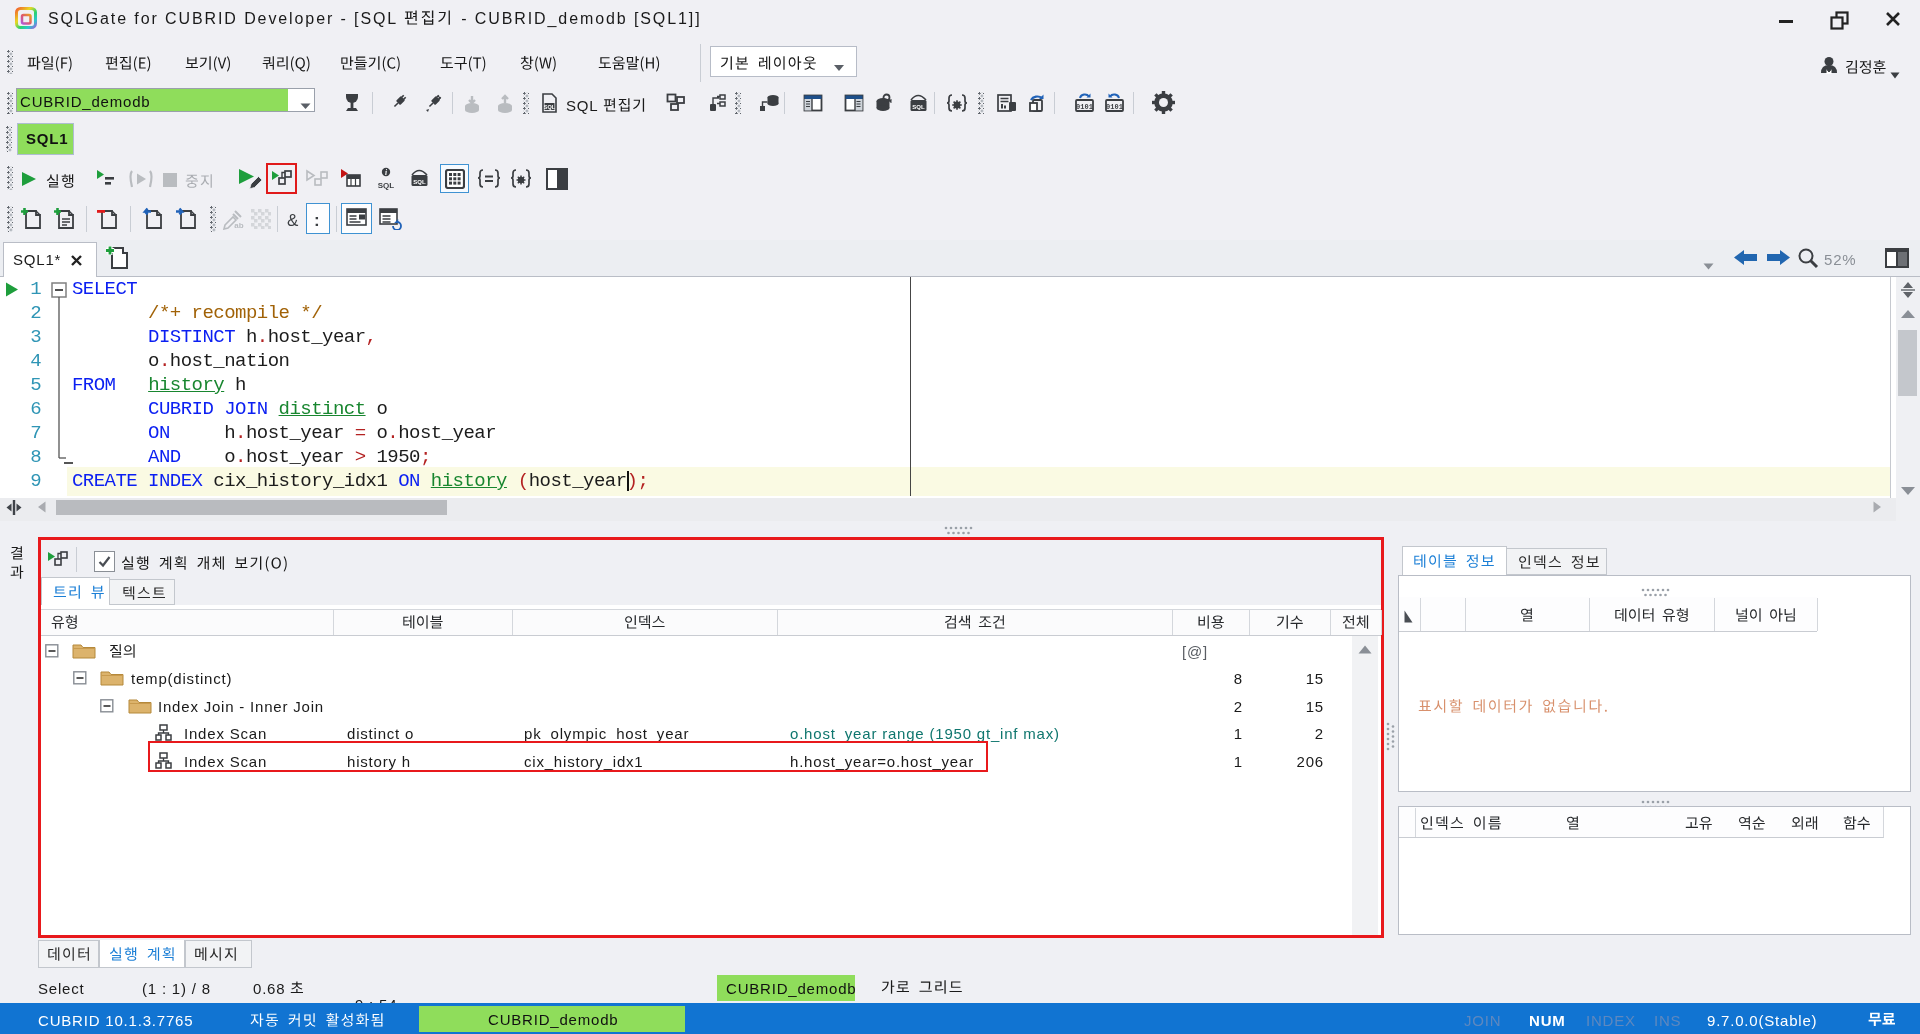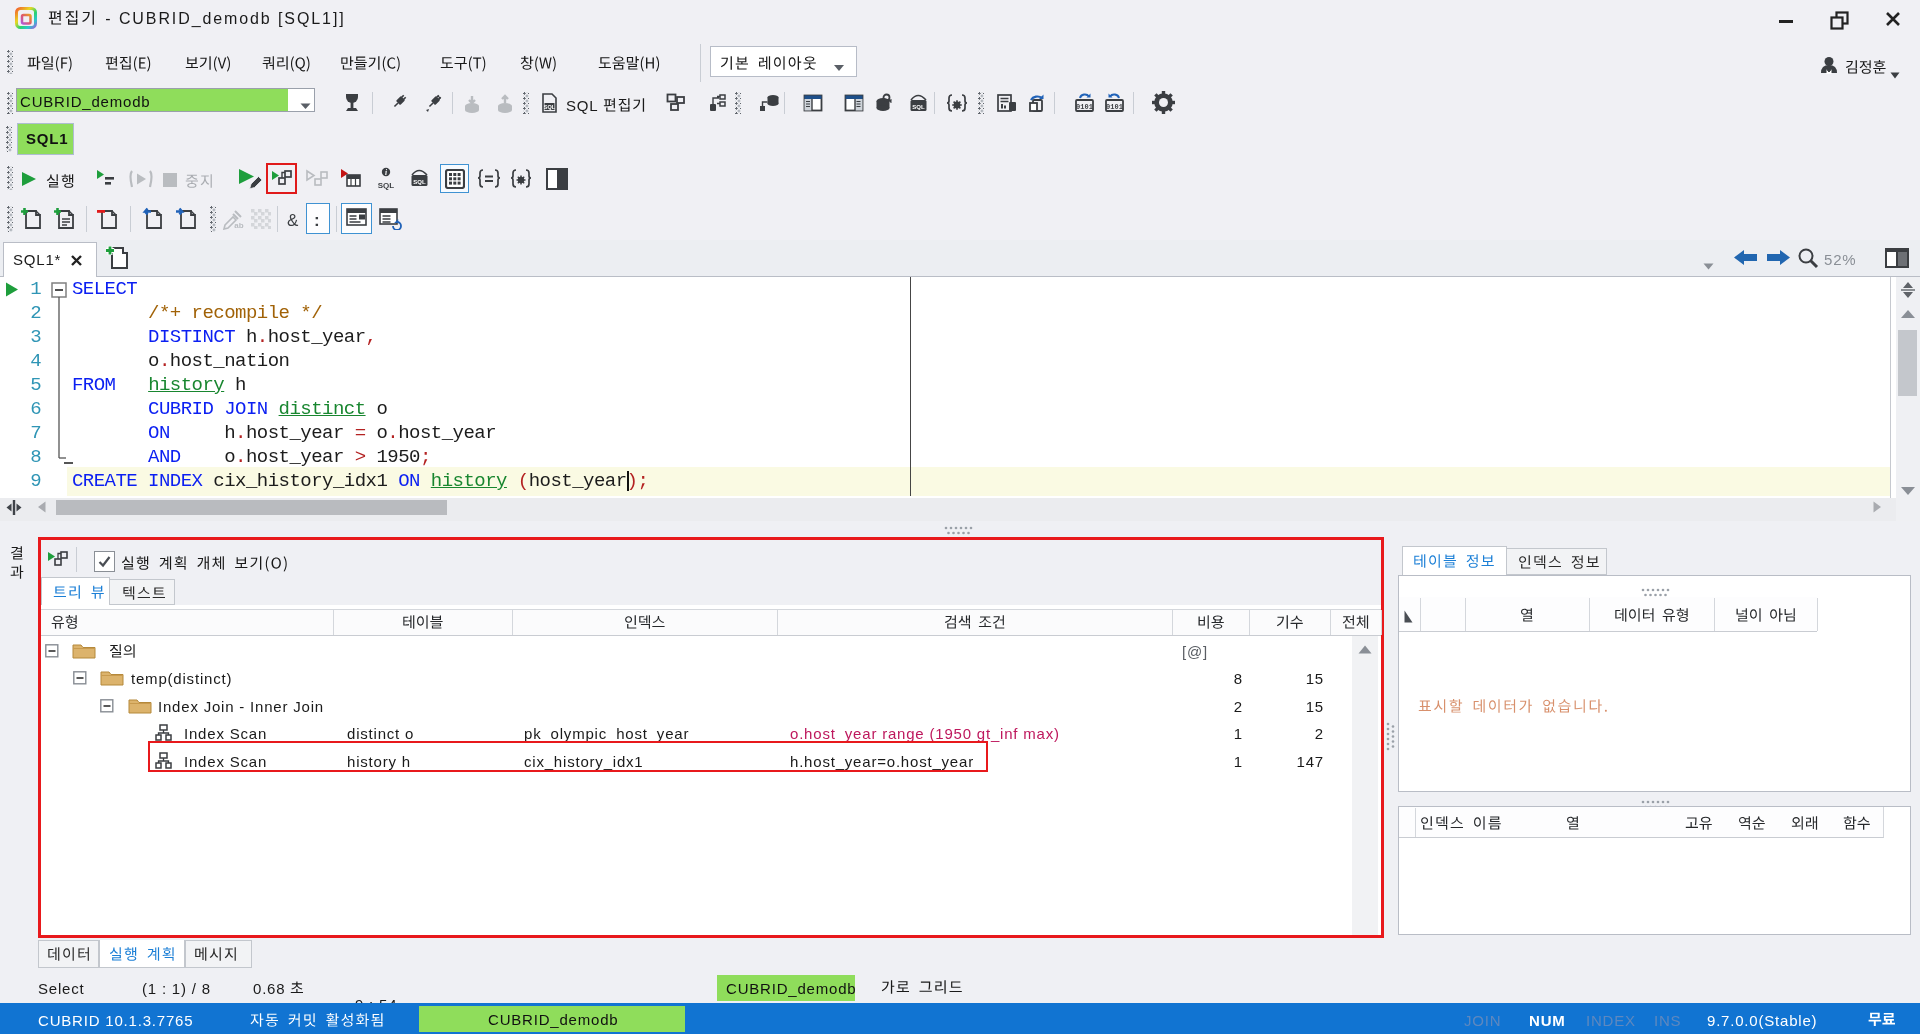--- a/index.html
+++ b/index.html
@@ -17,20 +17,21 @@
         <linearGradient id="rb2" x1="1" y1="0" x2="0" y2="1">
           <stop offset="0" stop-color="#e8a223"></stop>
           <stop offset="0.5" stop-color="#e05a6a"></stop>
           <stop offset="1" stop-color="#b05ad8"></stop>
         </linearGradient>
       </defs>
       <rect x="1.5" y="1.5" width="19" height="19" rx="4" fill="none" stroke="url(#rb)" stroke-width="3"></rect>
       <rect x="7" y="8" width="8.5" height="8.5" rx="1.5" fill="none" stroke="url(#rb2)" stroke-width="2.5"></rect>
     </svg></div>
 <div style="position:absolute;left:48px;top:7px;display:flex;align-items:flex-start;gap:0px">
+    <span style="font:normal 16px/23px 'Liberation Sans',sans-serif;color:#1a1a1a;letter-spacing:1.9px;white-space:pre">SQLGate for CUBRID Developer - [SQL </span>
     <svg class="kt" width="51" height="23" viewBox="0 0 51 23" xmlns="http://www.w3.org/2000/svg" style="vertical-align:top">
       <g transform="translate(0 16.6)">
         <path d="M9.0 -7.7V-6.6H11.4V-2.5H12.7V-13.2H11.4V-10.5H9.0V-9.4H11.4V-7.7ZM1.0 -4.6C3.3 -4.6 6.6 -4.7 9.4 -5.1L9.3 -6.1C8.7 -6.0 8.1 -6.0 7.4 -5.9V-11.0H8.8V-12.1H1.2V-11.0H2.7V-5.8L0.8 -5.8ZM4.0 -11.0H6.1V-5.9L4.0 -5.8ZM3.4 -3.3V0.9H13.1V-0.2H4.8V-3.3Z M27.9 -13.2V-5.4H29.3V-13.2ZM20.0 -4.7V1.1H29.3V-4.7H28.0V-3.0H21.3V-4.7ZM21.3 -1.9H28.0V-0.0H21.3ZM18.0 -12.3V-11.2H21.3V-10.9C21.3 -8.9 19.8 -7.1 17.6 -6.4L18.3 -5.4C20.0 -6.0 21.3 -7.2 22.0 -8.8C22.6 -7.3 23.9 -6.1 25.6 -5.6L26.3 -6.7C24.1 -7.3 22.6 -9.0 22.6 -10.9V-11.2H25.9V-12.3Z M44.6 -13.2V1.2H45.9V-13.2ZM34.9 -11.7V-10.6H40.3C40.0 -7.1 38.1 -4.4 34.2 -2.5L34.9 -1.5C39.8 -3.8 41.7 -7.5 41.7 -11.7Z" fill="#1a1a1a"></path>
       </g>
     </svg>
     <span style="font:normal 16px/23px 'Liberation Sans',sans-serif;color:#1a1a1a;letter-spacing:1.9px;white-space:pre"> - CUBRID_demodb [SQL1]]</span>
   </div>
 <div style="position:absolute;left:1779px;top:20px;width:14px;height:3px;background:#222"></div>
 <div style="position:absolute;left:1830px;top:11px;width:19px;height:19px"><svg width="19" height="19" viewBox="0 0 19 19" xmlns="http://www.w3.org/2000/svg">
       <rect x="6.5" y="1.5" width="11" height="11" fill="none" stroke="#222" stroke-width="2.2"></rect>
@@ -675,35 +676,35 @@
 <div style="position:absolute;left:1284px;top:695.5px;font:normal 15px/21px 'Liberation Sans',sans-serif;color:#1a1a1a;letter-spacing:0.8px;white-space:pre;width:40px;text-align:right">15</div>
 <div style="position:absolute;left:155px;top:724px;width:17px;height:17px"><svg width="17" height="17" viewBox="0 0 17 17" xmlns="http://www.w3.org/2000/svg">
       <rect x="5" y="1" width="7" height="5" fill="none" stroke="#3b3e42" stroke-width="1.5"></rect>
       <rect x="1" y="11" width="5" height="5" fill="none" stroke="#3b3e42" stroke-width="1.5"></rect>
       <rect x="11" y="11" width="5" height="5" fill="none" stroke="#3b3e42" stroke-width="1.5"></rect>
       <path d="M8.5 6 v3 M3.5 11 v-2 h10 v2" fill="none" stroke="#3b3e42" stroke-width="1.3"></path>
     </svg></div>
 <div style="position:absolute;left:184px;top:723px;font:normal 15px/21px 'Liberation Sans',sans-serif;color:#1a1a1a;letter-spacing:0.8px;white-space:pre;">Index Scan</div>
 <div style="position:absolute;left:347px;top:723px;font:normal 15px/21px 'Liberation Sans',sans-serif;color:#1a1a1a;letter-spacing:0.8px;white-space:pre;">distinct o</div>
 <div style="position:absolute;left:524px;top:723px;font:normal 15px/21px 'Liberation Sans',sans-serif;color:#1a1a1a;letter-spacing:0.8px;white-space:pre;">pk_olympic_host_year</div>
-<div style="position:absolute;left:790px;top:723px;font:normal 15px/21px 'Liberation Sans',sans-serif;color:#be185d;letter-spacing:0.8px;white-space:pre;">o.host_year range (1950 gt_inf max)</div>
+<div style="position:absolute;left:790px;top:723px;font:normal 15px/21px 'Liberation Sans',sans-serif;color:#0f766e;letter-spacing:0.8px;white-space:pre;">o.host_year range (1950 gt_inf max)</div>
 <div style="position:absolute;left:1203px;top:723px;font:normal 15px/21px 'Liberation Sans',sans-serif;color:#1a1a1a;letter-spacing:0.8px;white-space:pre;width:40px;text-align:right">1</div>
 <div style="position:absolute;left:1284px;top:723px;font:normal 15px/21px 'Liberation Sans',sans-serif;color:#1a1a1a;letter-spacing:0.8px;white-space:pre;width:40px;text-align:right">2</div>
 <div style="position:absolute;left:155px;top:751.5px;width:17px;height:17px"><svg width="17" height="17" viewBox="0 0 17 17" xmlns="http://www.w3.org/2000/svg">
       <rect x="5" y="1" width="7" height="5" fill="none" stroke="#3b3e42" stroke-width="1.5"></rect>
       <rect x="1" y="11" width="5" height="5" fill="none" stroke="#3b3e42" stroke-width="1.5"></rect>
       <rect x="11" y="11" width="5" height="5" fill="none" stroke="#3b3e42" stroke-width="1.5"></rect>
       <path d="M8.5 6 v3 M3.5 11 v-2 h10 v2" fill="none" stroke="#3b3e42" stroke-width="1.3"></path>
     </svg></div>
 <div style="position:absolute;left:184px;top:750.5px;font:normal 15px/21px 'Liberation Sans',sans-serif;color:#1a1a1a;letter-spacing:0.8px;white-space:pre;">Index Scan</div>
 <div style="position:absolute;left:347px;top:750.5px;font:normal 15px/21px 'Liberation Sans',sans-serif;color:#1a1a1a;letter-spacing:0.8px;white-space:pre;">history h</div>
 <div style="position:absolute;left:524px;top:750.5px;font:normal 15px/21px 'Liberation Sans',sans-serif;color:#1a1a1a;letter-spacing:0.8px;white-space:pre;">cix_history_idx1</div>
 <div style="position:absolute;left:790px;top:750.5px;font:normal 15px/21px 'Liberation Sans',sans-serif;color:#1a1a1a;letter-spacing:0.8px;white-space:pre;">h.host_year=o.host_year</div>
 <div style="position:absolute;left:1203px;top:750.5px;font:normal 15px/21px 'Liberation Sans',sans-serif;color:#1a1a1a;letter-spacing:0.8px;white-space:pre;width:40px;text-align:right">1</div>
-<div style="position:absolute;left:1284px;top:750.5px;font:normal 15px/21px 'Liberation Sans',sans-serif;color:#1a1a1a;letter-spacing:0.8px;white-space:pre;width:40px;text-align:right">147</div>
+<div style="position:absolute;left:1284px;top:750.5px;font:normal 15px/21px 'Liberation Sans',sans-serif;color:#1a1a1a;letter-spacing:0.8px;white-space:pre;width:40px;text-align:right">206</div>
 <div style="position:absolute;left:148px;top:741px;width:840px;height:31px;border:2.5px solid #e8191c"></div>
 <div style="position:absolute;left:1352px;top:636px;width:26px;height:299px;background:#f1f2f4"></div>
 <div style="position:absolute;left:1357px;top:641px;width:16px;height:11px"><svg width="16" height="11" viewBox="0 0 16 11" xmlns="http://www.w3.org/2000/svg">
       <path d="M8 1.5 L14.5 9.5 L1.5 9.5 Z" fill="#8a8f96"></path>
     </svg></div>
 <div style="position:absolute;left:1384px;top:537px;width:14px;height:425px;background:#eff0f4"></div>
 <div style="position:absolute;left:1386px;top:722px;width:10px;height:32px"><svg width="10" height="32" viewBox="0 0 10 32" xmlns="http://www.w3.org/2000/svg">
       <circle cx="2" cy="2" r="1.3" fill="#9aa0a8"></circle>
       <circle cx="2" cy="7" r="1.3" fill="#9aa0a8"></circle>
       <circle cx="2" cy="12" r="1.3" fill="#9aa0a8"></circle>

